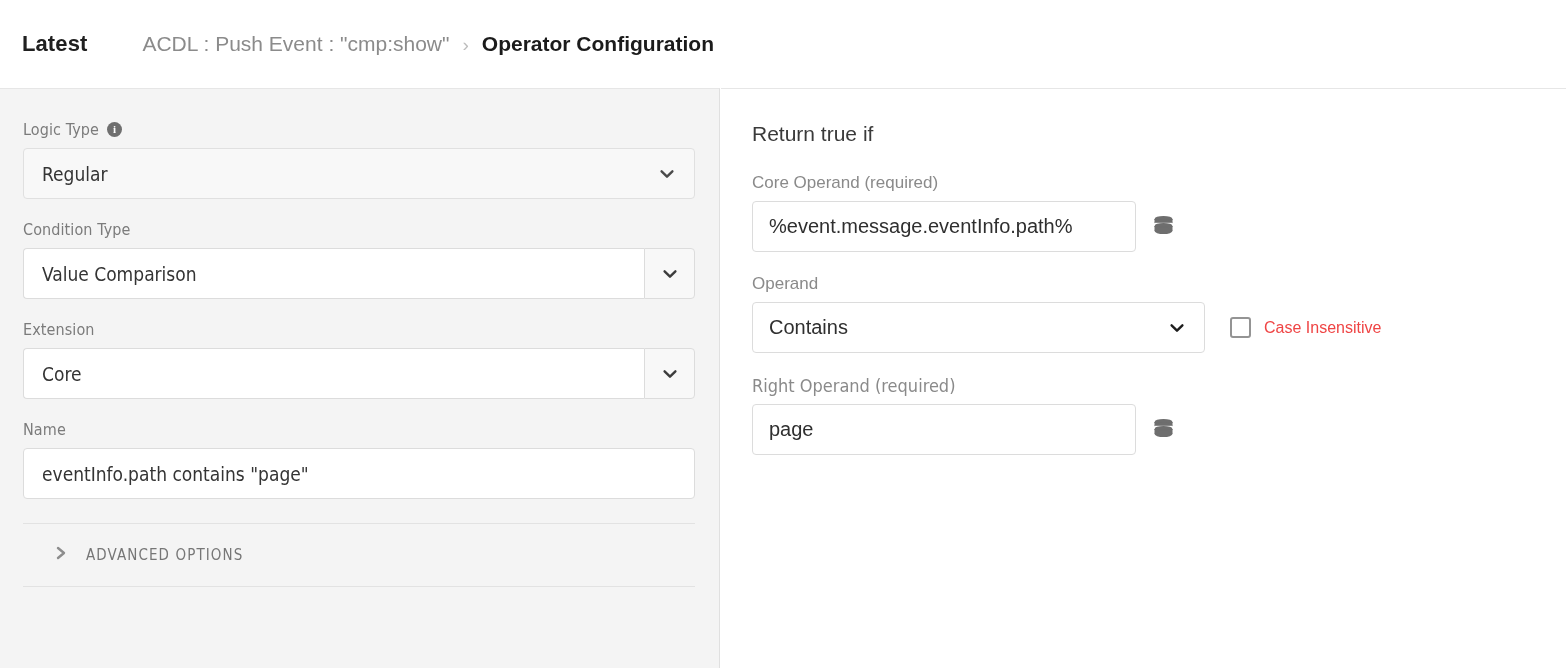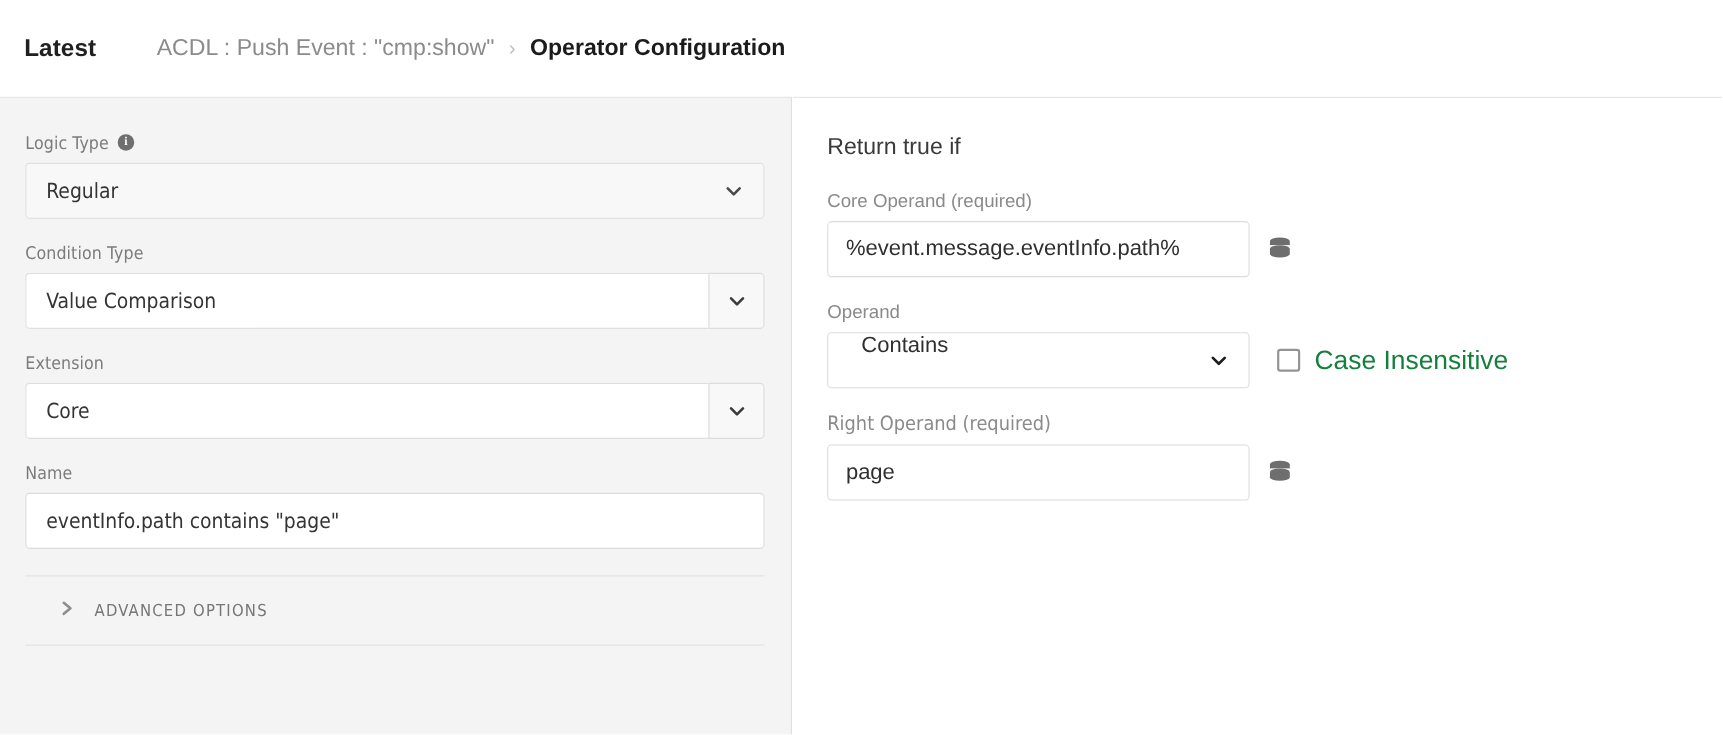--- a/index.html
+++ b/index.html
@@ -143,35 +143,35 @@
     font-size: 18px;
   }
   .r-row { display: flex; align-items: center; gap: 14px; }
   .r-input {
     width: 384px; height: 51px;
     background: #ffffff; border: 1px solid #dcdcdc; border-radius: 4px;
     display: flex; align-items: center; padding-left: 16px;
     font-size: 20px; color: #2f2f2f;
   }
   .r-select {
-    position: relative; width: 384px; height: 51px;
+    position: relative; width: 453px; height: 51px;
     background: #ffffff; border: 1px solid #dcdcdc; border-radius: 4px;
-    display: flex; align-items: flex-start; padding-left: 30px;
+    display: flex; align-items: center; padding-left: 16px;
     font-size: 20px; color: #2f2f2f;
   }
   .db-icon { width: 27px; height: 27px; flex: 0 0 27px; }
   .db-icon svg { display: block; }
   .field-r { margin-bottom: 22px; }
 
   .cbx-wrap { display: flex; align-items: center; gap: 13px; margin-left: 11px; }
   .cbx {
     width: 21px; height: 21px; border: 2px solid #949494; border-radius: 3px;
     background: #ffffff;
   }
-  .cbx-label { font-size: 24px; color: #15803d; }
+  .cbx-label { font-size: 16px; color: #ef4444; }
 </style>
 </head>
 <body>
 
 <div class="page">
 
   <div class="header">
     <div class="hd-latest">Latest</div>
     <div class="crumbs">
       <span class="crumb-muted">ACDL : Push Event : "cmp:show"</span>

